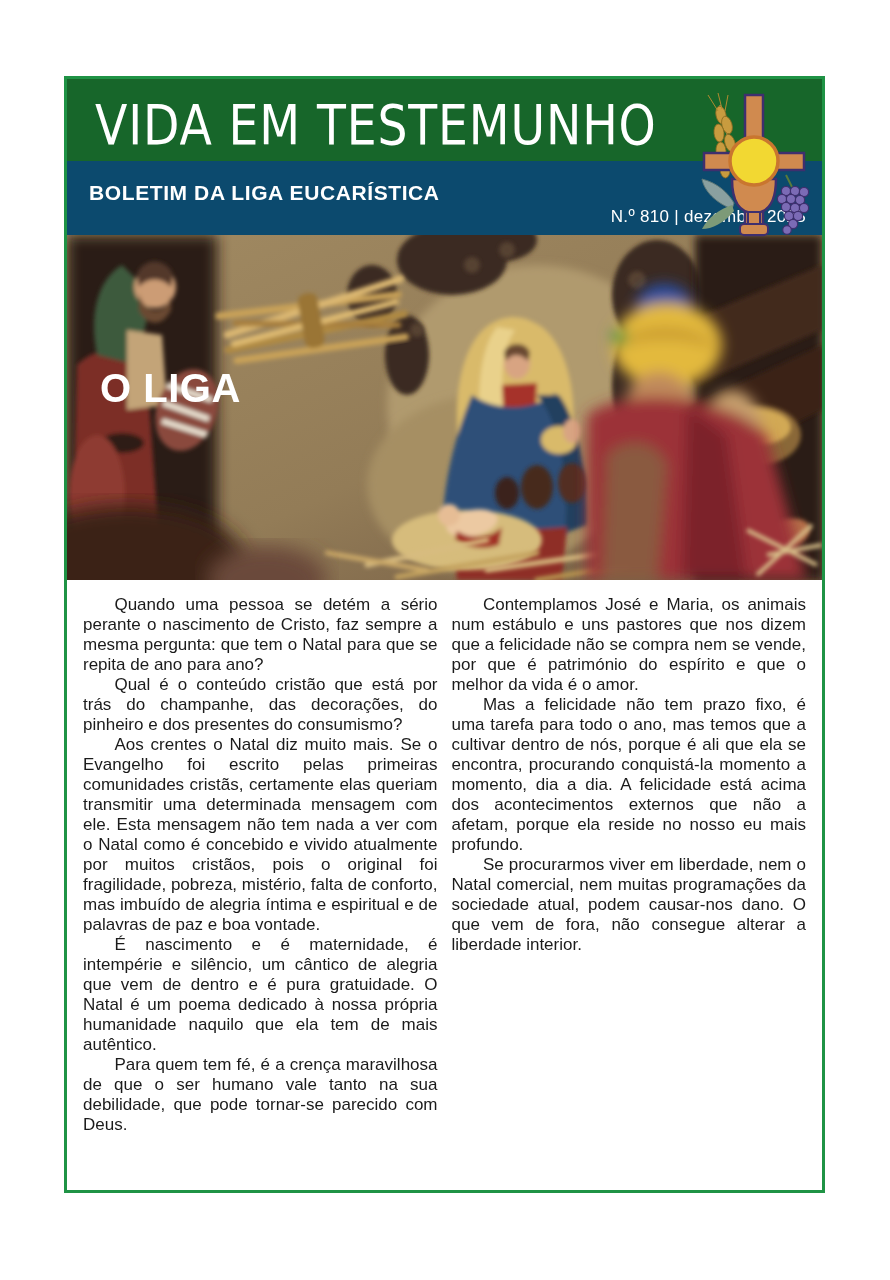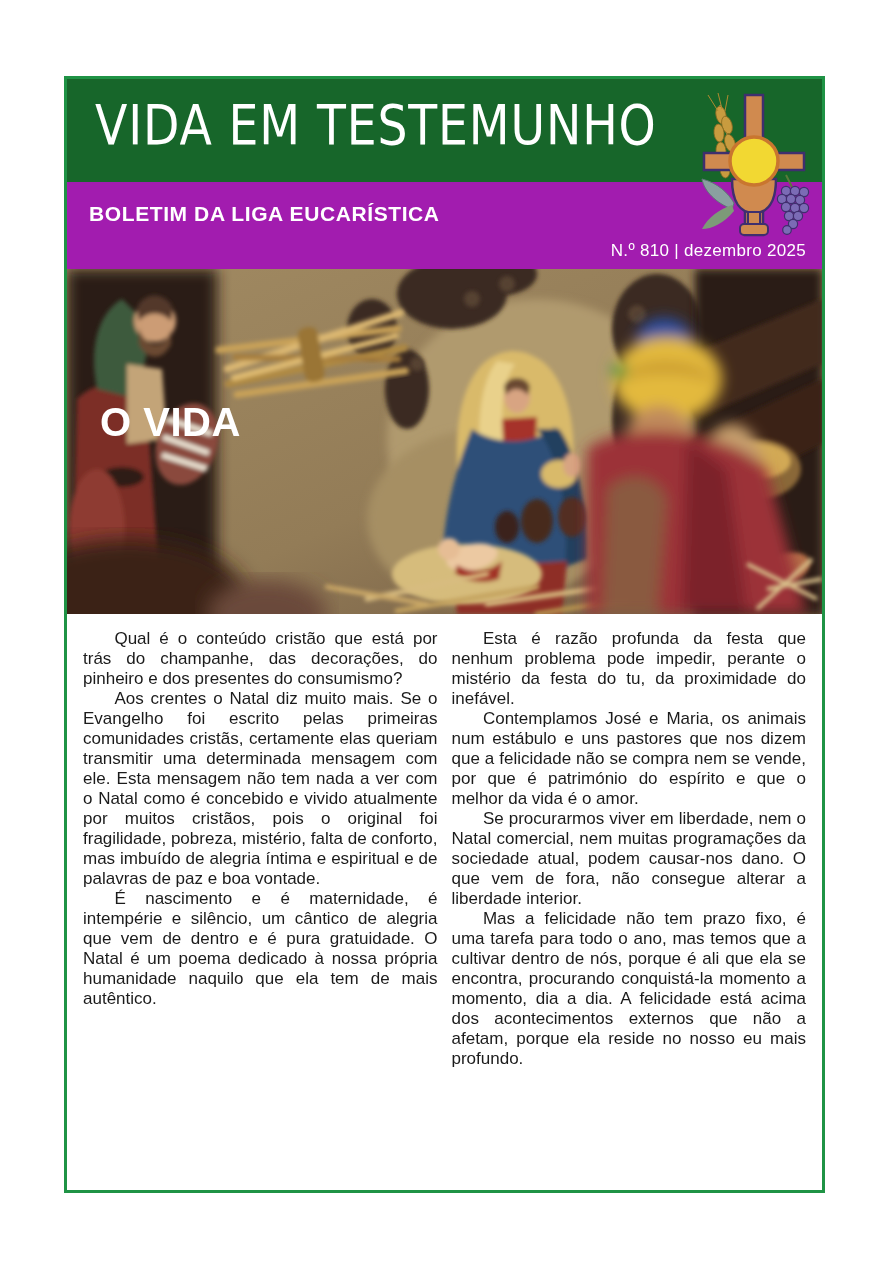--- a/index.html
+++ b/index.html
@@ -6,30 +6,30 @@
   body{
     width:890px;height:1280px;background:#ffffff;position:relative;
     font-family:"Liberation Sans",sans-serif;overflow:hidden;
   }
   .frame{
     position:absolute;left:64px;top:76px;width:755px;height:1111px;
     border:3px solid #1f9345;background:#fff;
     display:flex;flex-direction:column;box-sizing:content-box;
   }
   .band-dark{
-    position:relative;height:103px;background:#17662a;flex:0 0 auto;
+    position:relative;height:82px;background:#17662a;flex:0 0 auto;
   }
   .masthead-title{
     position:absolute;left:28px;top:14px;white-space:nowrap;
     color:#ffffff;font-family:"DejaVu Sans",sans-serif;
     font-size:55px;font-weight:400;letter-spacing:1px;
     display:inline-block;transform:scaleX(0.86);transform-origin:left center;
   }
   .band-light{
-    position:relative;height:87px;background:#a21caf;flex:0 0 auto;
+    position:relative;height:74px;background:#0c4a6e;flex:0 0 auto;
   }
   .masthead-subtitle{
     position:absolute;left:22px;top:20px;color:#ffffff;
     font-size:21px;font-weight:bold;letter-spacing:0.6px;white-space:nowrap;
   }
   .issue-line{
     position:absolute;right:16px;bottom:8px;color:#ffffff;
     font-size:17px;font-weight:normal;letter-spacing:0.3px;white-space:nowrap;
   }
   .logo{
@@ -253,31 +253,32 @@
         <path d="M540,220 C560,200 590,205 600,230 L590,345 L535,345 Z" fill="#8a5a40"></path>
       </g>
 
       <g stroke="#d8c08a" stroke-width="4" filter="url(#b2)">
         <line x1="680" y1="295" x2="750" y2="330"></line>
           <line x1="745" y1="290" x2="690" y2="340"></line>
         <line x1="700" y1="320" x2="755" y2="310"></line>
       </g>
     </svg>
     <div class="hero-title">
-      <div>O VIDA</div>
+      <div>O LIGA</div>
     </div>
   </div>
 
   <div class="article">
     <div class="col">
+      <p>Quando uma pessoa se detém a sério perante o nascimento de Cristo, faz sempre a mesma pergunta: que tem o Natal para que se repita de ano para ano?</p>
       <p>Qual é o conteúdo cristão que está por trás do champanhe, das decorações, do pinheiro e dos presentes do consumismo?</p>
       <p>Aos crentes o Natal diz muito mais. Se o Evangelho foi escrito pelas primeiras comunidades cristãs, certamente elas queriam transmitir uma determinada mensagem com ele. Esta mensagem não tem nada a ver com o Natal como é concebido e vivido atualmente por muitos cristãos, pois o original foi fragilidade, pobreza, mistério, falta de conforto, mas imbuído de alegria íntima e espiritual e de palavras de paz e boa vontade.</p>
       <p>É nascimento e é maternidade, é intempérie e silêncio, um cântico de alegria que vem de dentro e é pura gratuidade. O Natal é um poema dedicado à nossa própria humanidade naquilo que ela tem de mais autêntico.</p>
+      <p>Para quem tem fé, é a crença maravilhosa de que o ser humano vale tanto na sua debilidade, que pode tornar-se parecido com Deus.</p>
     </div>
     <div class="col">
-      <p>Esta é razão profunda da festa que nenhum problema pode impedir, perante o mistério da festa do tu, da proximidade do inefável.</p>
       <p>Contemplamos José e Maria, os animais num estábulo e uns pastores que nos dizem que a felicidade não se compra nem se vende, por que é património do espírito e que o melhor da vida é o amor.</p>
+      <p>Mas a felicidade não tem prazo fixo, é uma tarefa para todo o ano, mas temos que a cultivar dentro de nós, porque é ali que ela se encontra, procurando conquistá-la momento a momento, dia a dia. A felicidade está acima dos acontecimentos externos que não a afetam, porque ela reside no nosso eu mais profundo.</p>
       <p>Se procurarmos viver em liberdade, nem o Natal comercial, nem muitas programações da sociedade atual, podem causar-nos dano. O que vem de fora, não consegue alterar a liberdade interior.</p>
-      <p>Mas a felicidade não tem prazo fixo, é uma tarefa para todo o ano, mas temos que a cultivar dentro de nós, porque é ali que ela se encontra, procurando conquistá-la momento a momento, dia a dia. A felicidade está acima dos acontecimentos externos que não a afetam, porque ela reside no nosso eu mais profundo.</p>
     </div>
   </div>
 
 </div>
 
 </body></html>

